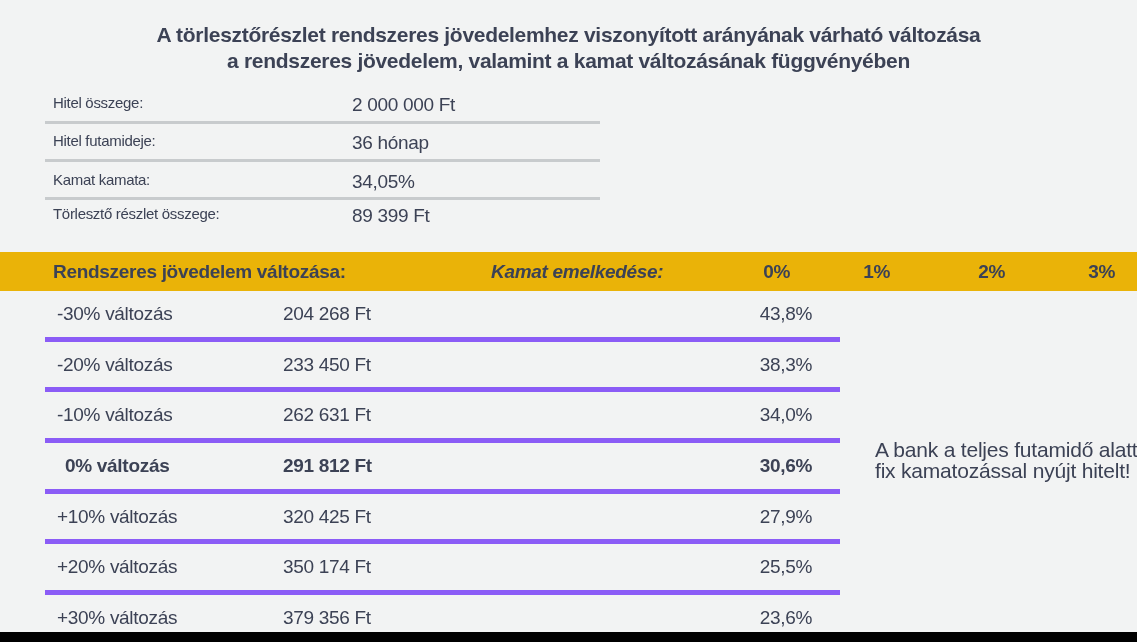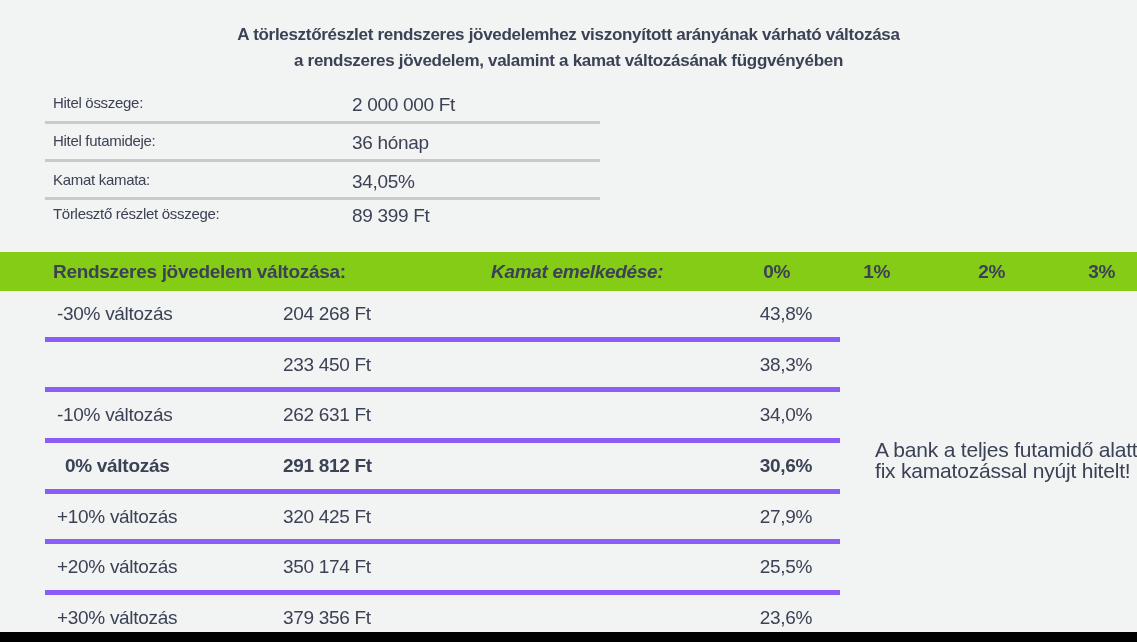--- a/index.html
+++ b/index.html
@@ -12,21 +12,21 @@
     font-family: "Liberation Sans", sans-serif;
     color: #3c4255;
   }
 
   
   .title {
     position: absolute;
     top: 22px; left: 0; right: 0;
     text-align: center;
     font-weight: bold;
-    font-size: 17px;
+    font-size: 21px;
     line-height: 26px;
     letter-spacing: -0.3px;
   }
 
   
   .info-label {
     position: absolute;
     left: 53px;
     font-size: 15px;
     letter-spacing: -0.3px;
@@ -53,21 +53,21 @@
   }
   .s1 { top: 121px; }
   .s2 { top: 159px; }
   .s3 { top: 197px; }
 
   
   .hdr-bar {
     position: absolute;
     top: 252px; left: 0;
     width: 1137px; height: 39px;
-    background: #84cc16;
+    background: #eab308;
   }
   .hdr-bar span {
     position: absolute;
     top: 0;
     line-height: 39px;
     font-weight: bold;
     font-size: 19px;
     letter-spacing: -0.3px;
     white-space: nowrap;
   }
@@ -160,20 +160,21 @@
     <span class="hdr-pct hp3">3%</span>
   </div>
 
   <div class="rows-wrap">
     <div class="trow">
       <span class="label">-30% változás</span>
       <span class="amount">204 268 Ft</span>
       <span class="ratio">43,8%</span>
     </div>
     <div class="trow">
+      <span class="label">-20% változás</span>
       <span class="amount">233 450 Ft</span>
       <span class="ratio">38,3%</span>
     </div>
     <div class="trow">
       <span class="label">-10% változás</span>
       <span class="amount">262 631 Ft</span>
       <span class="ratio">34,0%</span>
     </div>
     <div class="trow bold-row">
       <span class="label">0% változás</span>

